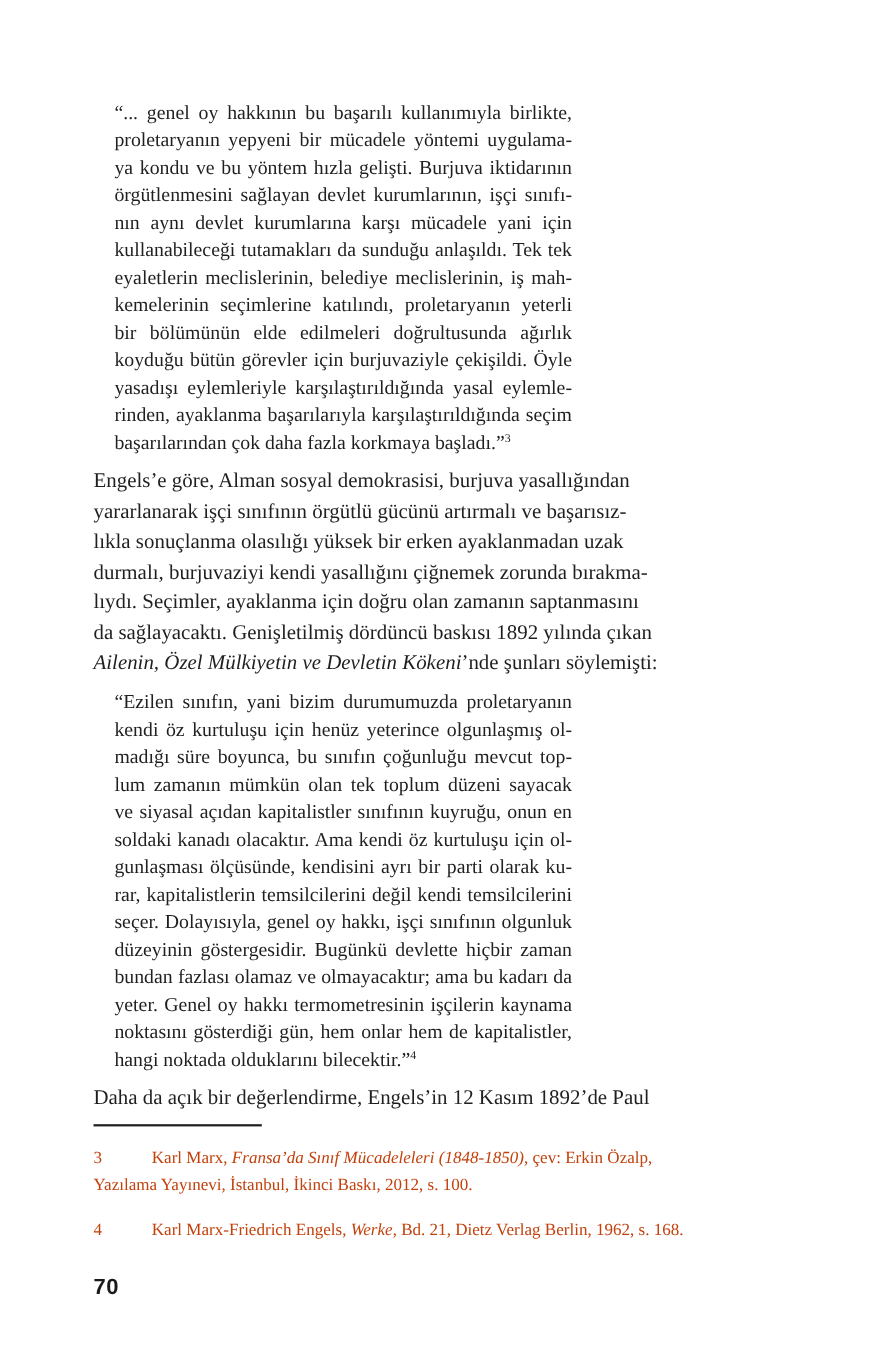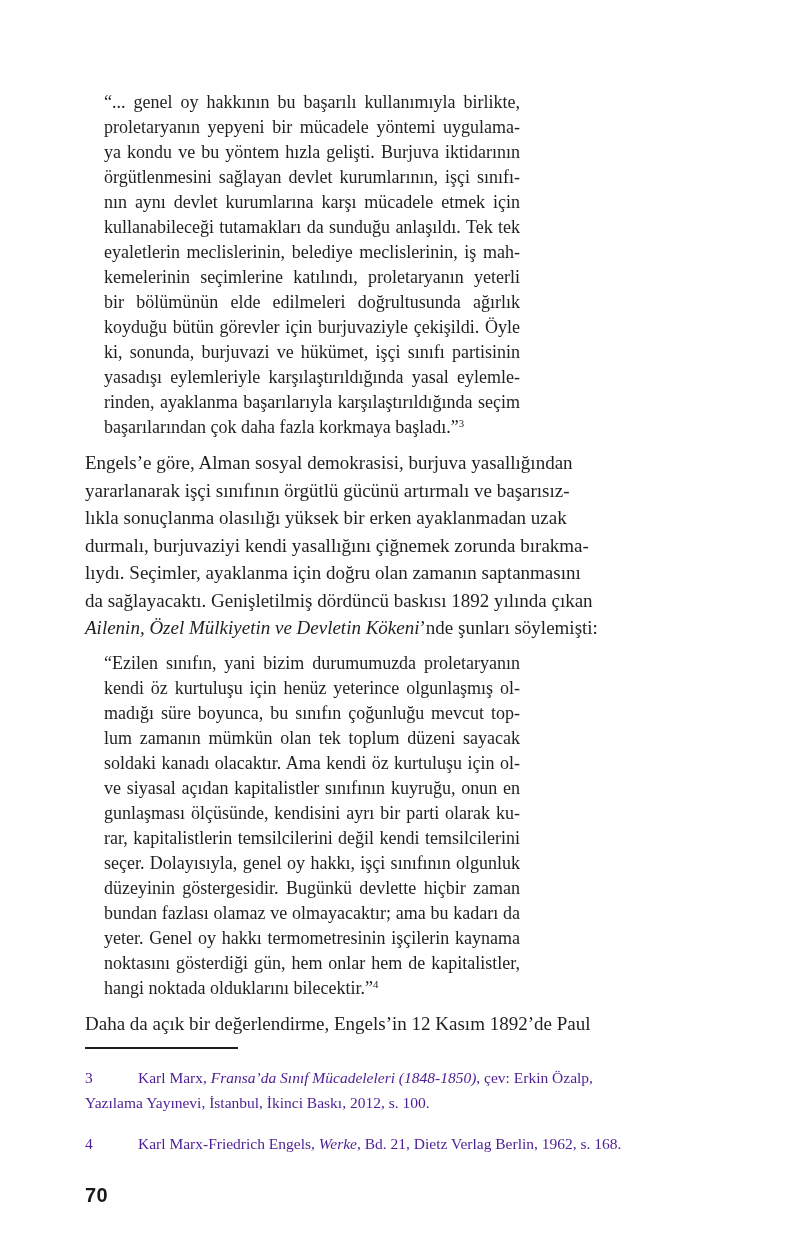--- a/index.html
+++ b/index.html
@@ -29,21 +29,21 @@
   .it { font-style:italic;text-align:right; }
   sup.fn-ref { font-size:0.6em; line-height:0; vertical-align:0.55em; }
   .footnote-sep {
     width:153px; height:2px; background:#1d1d1d;
     margin:10px 0 6px 0;
   }
   .footnote {
     font-size:15.5px;
     line-height:25px;
     margin-top:16px;
-    color:#4c1d95;
+    color:#c2410c;
   }
   .fn-num { display:inline-block; width:53px; }
   .page-number {
     font-family:"Liberation Sans", sans-serif;
     font-weight:bold;
     font-size:20px;
     letter-spacing:0.5px;
     margin-top:28px;
     color:#1a1a1a;
   }
@@ -51,47 +51,46 @@
 </head>
 <body>
 
 <div class="page">
   <div>
       <div class="block quote">
         <div class="line j"><span>“... genel oy hakkının bu başarılı kullanımıyla birlikte,</span></div>
         <div class="line j"><span>proletaryanın yepyeni bir mücadele yöntemi uygulama-</span></div>
         <div class="line j"><span>ya kondu ve bu yöntem hızla gelişti. Burjuva iktidarının</span></div>
         <div class="line j"><span>örgütlenmesini sağlayan devlet kurumlarının, işçi sınıfı-</span></div>
-        <div class="line j"><span>nın aynı devlet kurumlarına karşı mücadele etmek için</span></div>
+        <div class="line j"><span>nın aynı devlet kurumlarına karşı mücadele yani için</span></div>
         <div class="line j"><span>kullanabileceği tutamakları da sunduğu anlaşıldı. Tek tek</span></div>
         <div class="line j"><span>eyaletlerin meclislerinin, belediye meclislerinin, iş mah-</span></div>
         <div class="line j"><span>kemelerinin seçimlerine katılındı, proletaryanın yeterli</span></div>
         <div class="line j"><span>bir bölümünün elde edilmeleri doğrultusunda ağırlık</span></div>
         <div class="line j"><span>koyduğu bütün görevler için burjuvaziyle çekişildi. Öyle</span></div>
-        <div class="line j"><span>ki, sonunda, burjuvazi ve hükümet, işçi sınıfı partisinin</span></div>
         <div class="line j"><span>yasadışı eylemleriyle karşılaştırıldığında yasal eylemle-</span></div>
         <div class="line j"><span>rinden, ayaklanma başarılarıyla karşılaştırıldığında seçim</span></div>
         <div class="line"><span>başarılarından çok daha fazla korkmaya başladı.”</span><sup class="fn-ref">3</sup></div>
       </div>
       <div class="block body">
         <div class="line j"><span>Engels’e göre, Alman sosyal demokrasisi, burjuva yasallığından</span></div>
         <div class="line j"><span>yararlanarak işçi sınıfının örgütlü gücünü artırmalı ve başarısız-</span></div>
         <div class="line j"><span>lıkla sonuçlanma olasılığı yüksek bir erken ayaklanmadan uzak</span></div>
         <div class="line j"><span>durmalı, burjuvaziyi kendi yasallığını çiğnemek zorunda bırakma-</span></div>
         <div class="line j"><span>lıydı. Seçimler, ayaklanma için doğru olan zamanın saptanmasını</span></div>
         <div class="line j"><span>da sağlayacaktı. Genişletilmiş dördüncü baskısı 1892 yılında çıkan</span></div>
         <div class="line"><span class="it">Ailenin, Özel Mülkiyetin ve Devletin Kökeni</span><span>’nde şunları söylemişti:</span></div>
       </div>
       <div class="block quote">
         <div class="line j"><span>“Ezilen sınıfın, yani bizim durumumuzda proletaryanın</span></div>
         <div class="line j"><span>kendi öz kurtuluşu için henüz yeterince olgunlaşmış ol-</span></div>
         <div class="line j"><span>madığı süre boyunca, bu sınıfın çoğunluğu mevcut top-</span></div>
         <div class="line j"><span>lum zamanın mümkün olan tek toplum düzeni sayacak</span></div>
+        <div class="line j"><span>ve siyasal açıdan kapitalistler sınıfının kuyruğu, onun en</span></div>
         <div class="line j"><span>soldaki kanadı olacaktır. Ama kendi öz kurtuluşu için ol-</span></div>
-        <div class="line j"><span>ve siyasal açıdan kapitalistler sınıfının kuyruğu, onun en</span></div>
         <div class="line j"><span>gunlaşması ölçüsünde, kendisini ayrı bir parti olarak ku-</span></div>
         <div class="line j"><span>rar, kapitalistlerin temsilcilerini değil kendi temsilcilerini</span></div>
         <div class="line j"><span>seçer. Dolayısıyla, genel oy hakkı, işçi sınıfının olgunluk</span></div>
         <div class="line j"><span>düzeyinin göstergesidir. Bugünkü devlette hiçbir zaman</span></div>
         <div class="line j"><span>bundan fazlası olamaz ve olmayacaktır; ama bu kadarı da</span></div>
         <div class="line j"><span>yeter. Genel oy hakkı termometresinin işçilerin kaynama</span></div>
         <div class="line j"><span>noktasını gösterdiği gün, hem onlar hem de kapitalistler,</span></div>
         <div class="line"><span>hangi noktada olduklarını bilecektir.”</span><sup class="fn-ref">4</sup></div>
       </div>
       <div class="block body">

